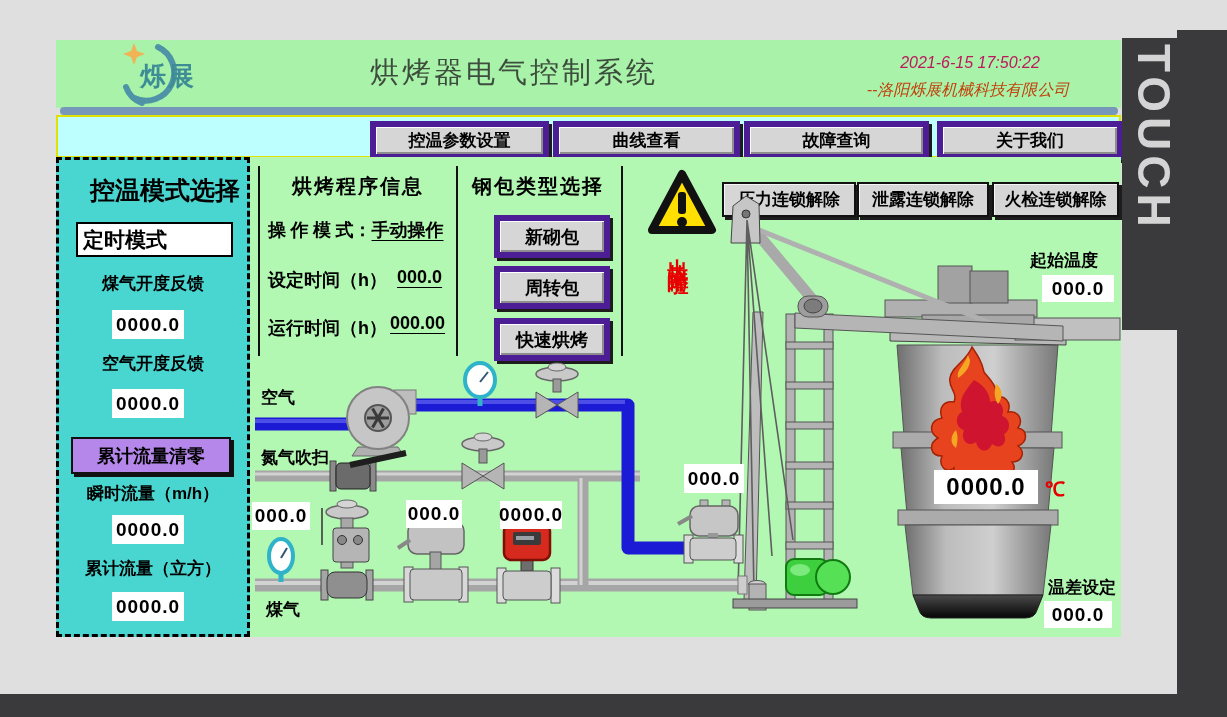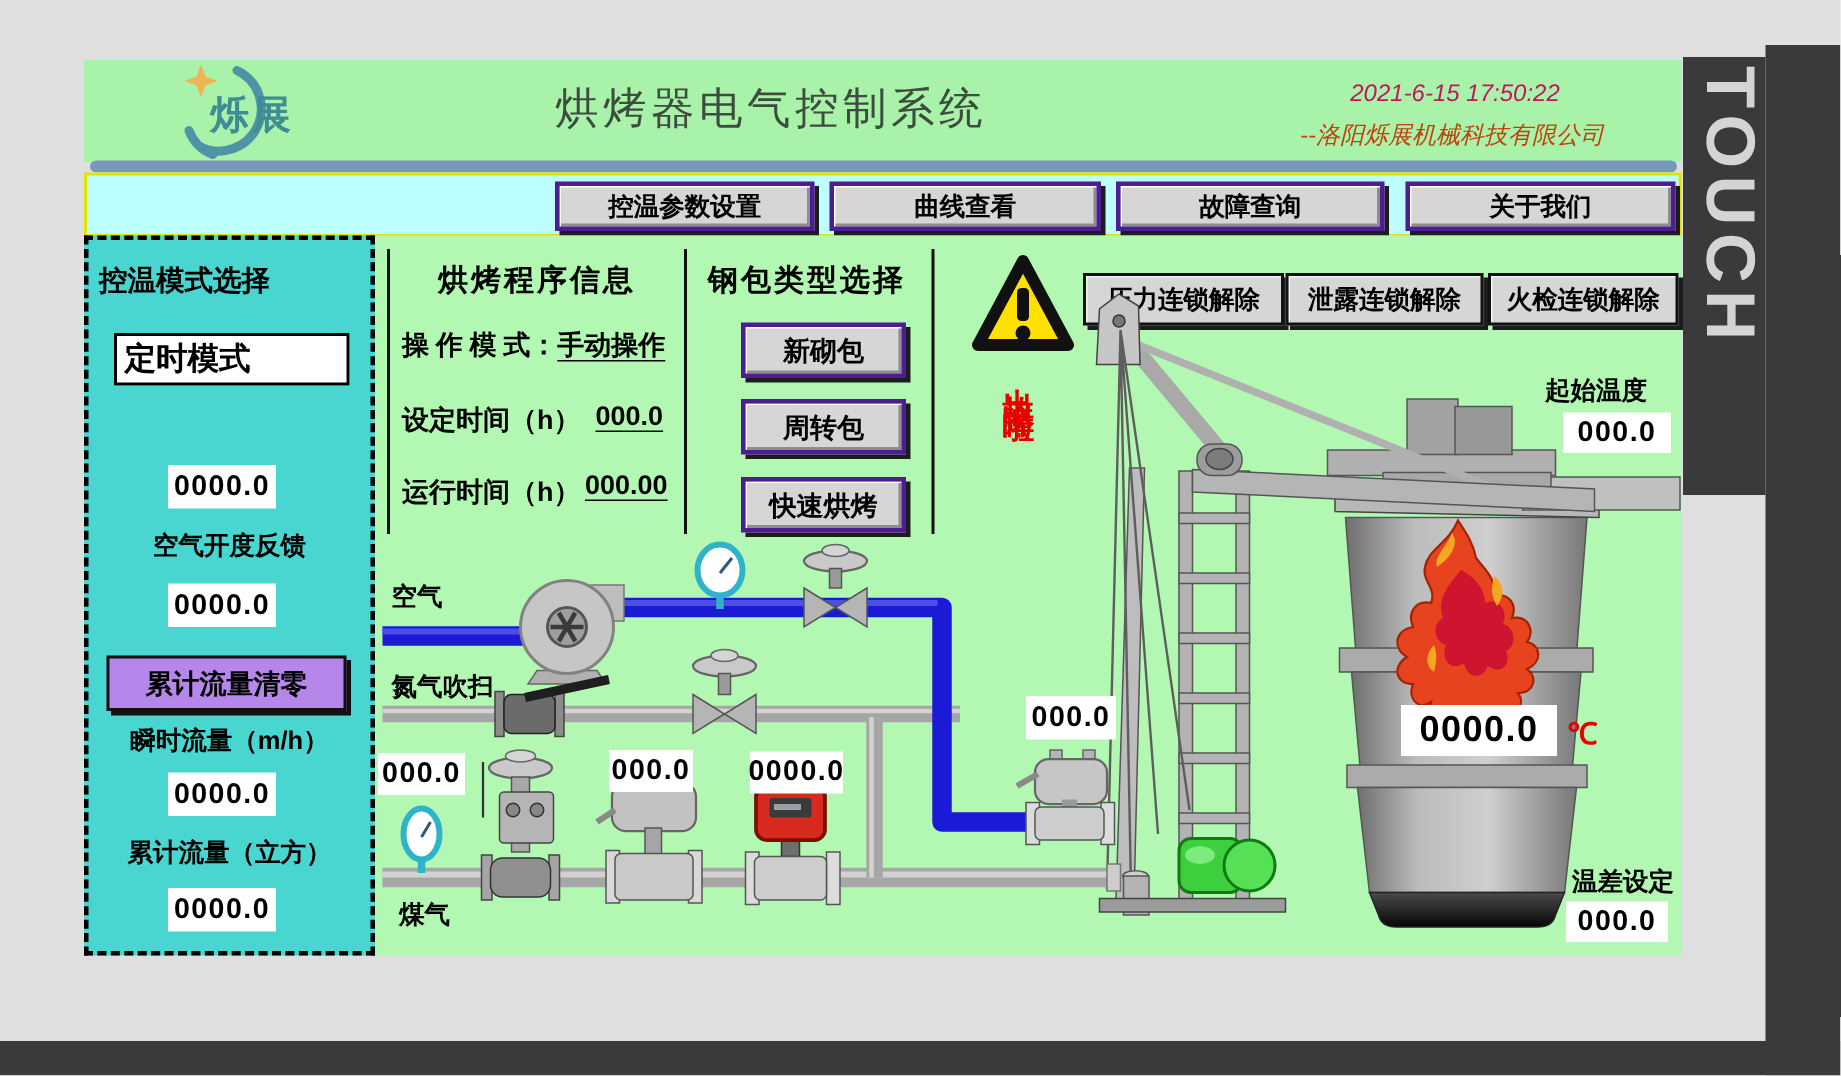--- a/index.html
+++ b/index.html
@@ -15,27 +15,27 @@
   
   .header{left:56px;top:40px;width:1065px;height:68px;background:#a9f2a9;}
   .app-title{left:370px;top:53px;width:400px;text-align:left;font-size:29px;font-weight:normal;
       color:#3d4d3d;letter-spacing:3px;}
   .datetime{left:852px;top:54px;width:236px;text-align:center;font-size:16px;font-style:italic;color:#be185d;}
   .company{left:838px;top:80px;width:260px;text-align:center;font-size:16px;font-style:italic;color:#c2410c;}
   .bluebar{left:60px;top:107px;width:1058px;height:8px;background:#7898ba;border-radius:4px;}
   
   .navstrip{left:56px;top:115px;width:1061px;height:39px;background:#bdffff;border:2px solid #e2e200;}
   .btn{display:flex;align-items:center;justify-content:center;background:#d6d6d6;
-      border:3px solid #4c1d95;font-weight:bold;cursor:pointer;
+      border:6px solid #4c1d95;font-weight:bold;cursor:pointer;
       box-shadow:inset 1px 1px 0 #ffffff,inset -2px -2px 0 #8d8d8d,3px 3px 0 #1c1c1c;}
   .navbtn{top:121px;height:27px;font-size:17px;}
   
   .sidebar{left:56px;top:157px;width:194px;height:480px;background:#49d6d0;
       border:3px dashed #000;box-sizing:border-box;}
-  .side-title{left:66px;top:174px;width:174px;text-align:left;font-size:19px;font-weight:bold;}
+  .side-title{left:66px;top:174px;width:174px;text-align:right;font-size:25px;font-weight:bold;}
   .mode-box{left:76px;top:222px;width:148px;height:31px;background:#fff;border:2px solid #000;
       font-size:21px;font-weight:bold;line-height:31px;padding-left:5px;box-sizing:content-box;}
   .side-label{left:66px;width:174px;text-align:center;font-size:17px;font-weight:bold;}
   .valbox{background:#fff;text-align:center;font-weight:bold;font-size:19px;
       display:flex;align-items:center;justify-content:center;letter-spacing:1px;}
   .clear-btn{left:71px;top:437px;width:156px;height:33px;background:#b687ea;
       border:2px solid #111;box-shadow:3px 3px 0 #111;display:flex;align-items:center;
       justify-content:center;font-size:18px;font-weight:bold;cursor:pointer;}
   
   .main{left:250px;top:157px;width:871px;height:480px;background:#b2f8b2;}
@@ -77,20 +77,21 @@
   <div class="abs btn navbtn" style="left:937px;width:174px;">关于我们</div>
 
   <div class="abs main"></div>
   <div class="abs vline" style="left:258px;"></div>
   <div class="abs vline" style="left:456px;"></div>
   <div class="abs vline" style="left:621px;"></div>
 
   <div class="abs sidebar"></div>
   <div class="abs side-title">控温模式选择</div>
   <div class="abs mode-box">定时模式</div>
+  <div class="abs side-label" style="top:272px;">煤气开度反馈</div>
   <div class="abs valbox" style="left:112px;top:310px;width:72px;height:29px;">0000.0</div>
   <div class="abs side-label" style="top:352px;">空气开度反馈</div>
   <div class="abs valbox" style="left:112px;top:389px;width:72px;height:29px;">0000.0</div>
   <div class="abs clear-btn">累计流量清零</div>
   <div class="abs side-label" style="top:482px;">瞬时流量（m/h）</div>
   <div class="abs valbox" style="left:112px;top:515px;width:72px;height:29px;">0000.0</div>
   <div class="abs side-label" style="top:557px;">累计流量（立方）</div>
   <div class="abs valbox" style="left:112px;top:592px;width:72px;height:29px;">0000.0</div>
 
   <div class="abs sec-title" style="left:270px;top:173px;width:176px;text-align:center;">烘烤程序信息</div>

